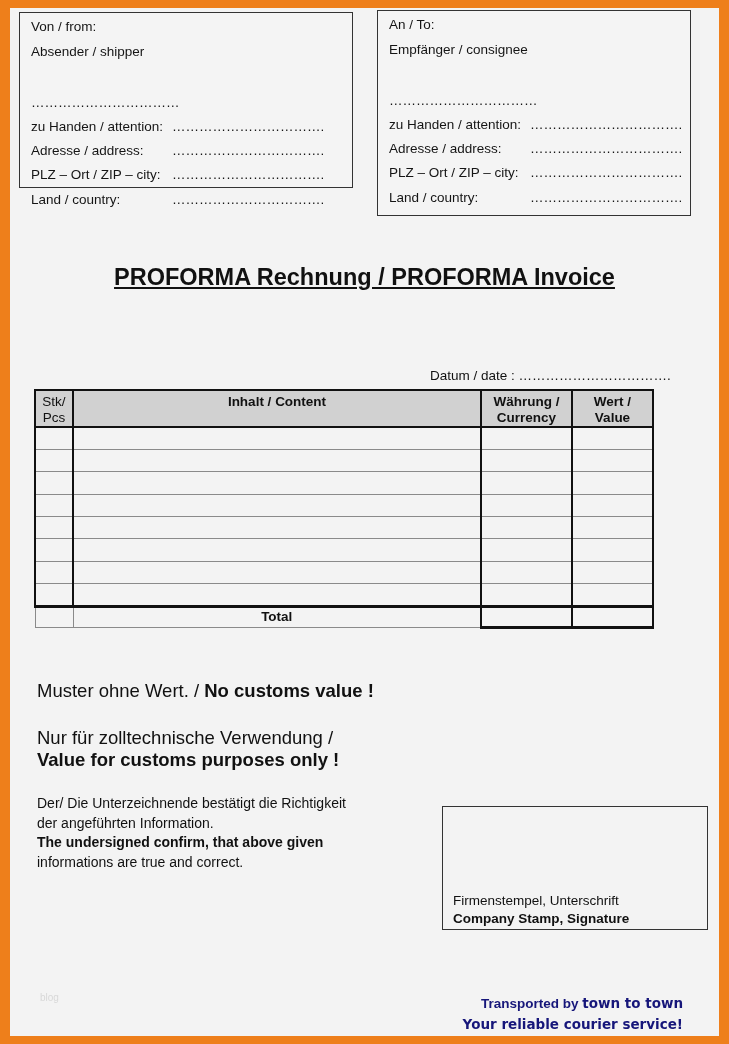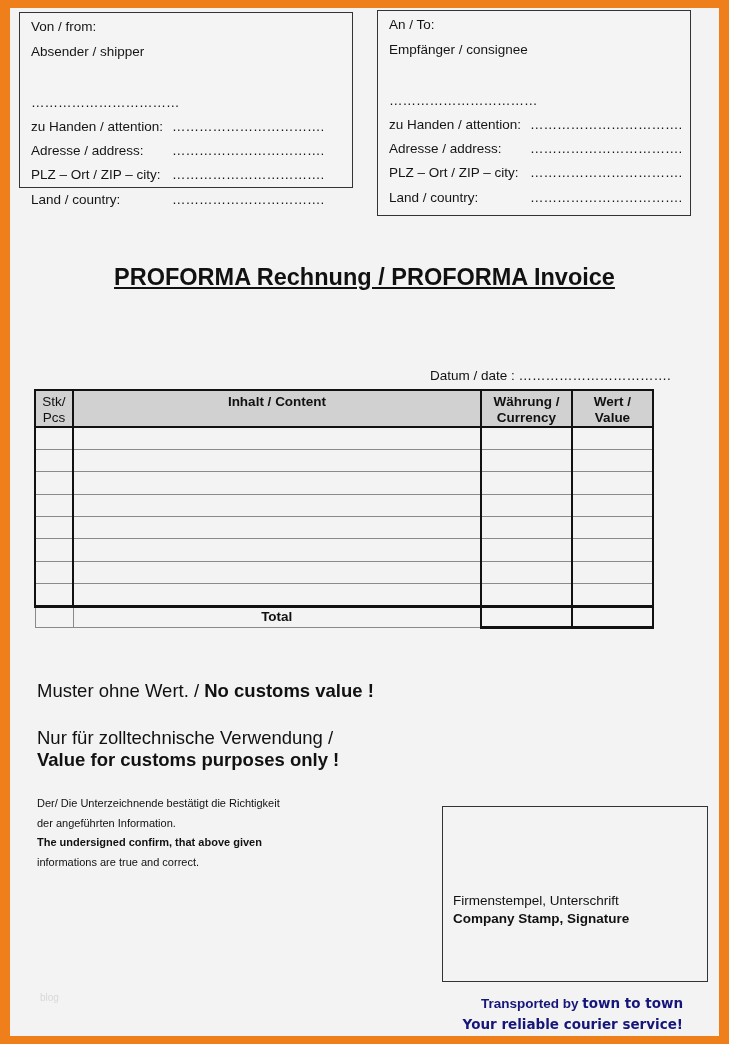--- a/index.html
+++ b/index.html
@@ -120,31 +120,31 @@
       font-size: 18.5px;
       white-space: nowrap;
       color: #111;
       line-height: 22px;
     }
     .notice b { font-weight: bold; }
     .confirm {
       position: absolute;
       left: 27px;
       top: 786px;
-      font-size: 11px;
+      font-size: 14px;
       line-height: 19.5px;
       color: #111;
       white-space: nowrap;
     }
     .stamp-box {
       position: absolute;
       left: 432px;
       top: 798px;
       width: 266px;
-      height: 176px;
+      height: 124px;
       border: 1.5px solid #333;
       box-sizing: border-box;
     }
     .stamp-box .lbl1 {
       position: absolute;
       left: 10px;
       top: 86px;
       font-size: 13.5px;
       white-space: nowrap;
     }

